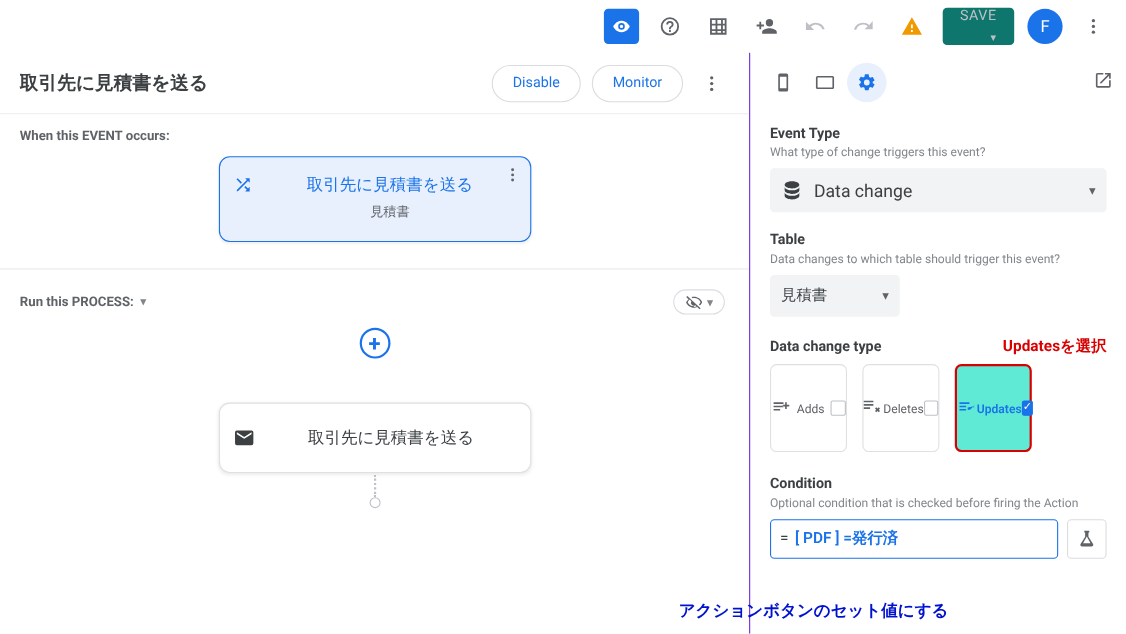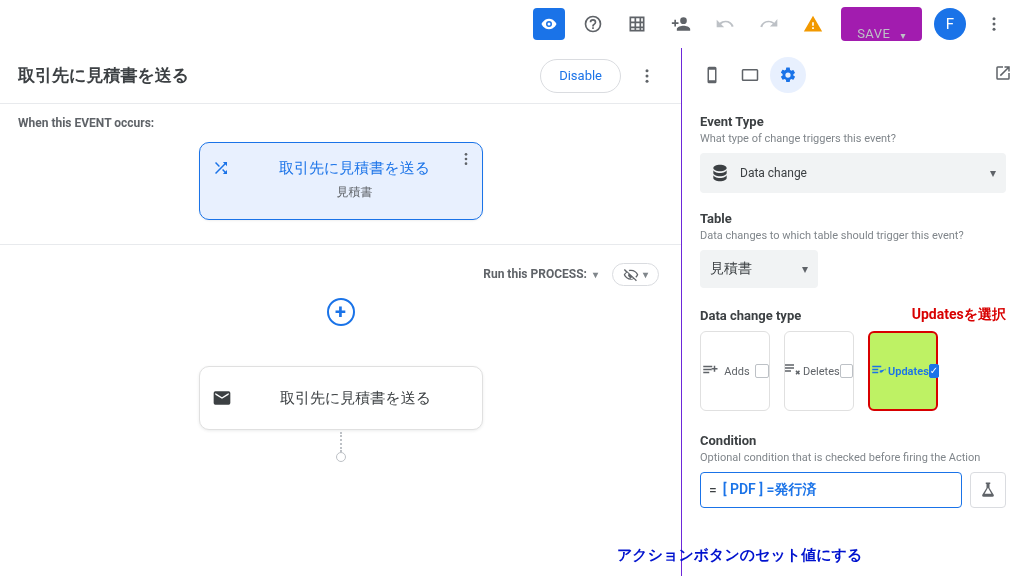--- a/index.html
+++ b/index.html
@@ -5,39 +5,39 @@
   * { box-sizing: border-box; margin: 0; padding: 0; font-family: "Segoe UI", Roboto, Arial, sans-serif; }
   body { background: #fff; width: 1024px; height: 576px; overflow: hidden; position: relative; }
   
   
   .top-toolbar { position: absolute; top: 0; left: 0; right: 0; height: 48px; display: flex; align-items: center; justify-content: flex-end; gap: 12px; padding: 0 14px; }
   .top-toolbar .tb-icon { width: 32px; height: 32px; display: flex; align-items: center; justify-content: center; border-radius: 4px; color: #5f6368; cursor: pointer; }
   .top-toolbar .tb-icon.blue-fill { background: #1a73e8; border-radius: 4px; }
   .top-toolbar .tb-icon.blue-fill svg { fill: #fff; }
   .top-toolbar .tb-icon.warn svg { fill: #f29900; }
   .top-toolbar .tb-icon.disabled svg { fill: #bdc1c6; }
-  .save-btn { height: 34px; padding: 0 16px; background: #a21caf; color: #bdc1c6; border: none; border-radius: 4px; font-size: 13px; letter-spacing: 0.5px; display: flex; align-items: flex-end; gap: 6px; cursor: default; }
+  .save-btn { height: 34px; padding: 0 16px; background: #0f766e; color: #bdc1c6; border: none; border-radius: 4px; font-size: 13px; letter-spacing: 0.5px; display: flex; align-items: flex-end; gap: 6px; cursor: default; flex-direction: column; }
   .save-btn .chev { font-size: 10px; color: #bdc1c6; margin-left: 4px; }
   .avatar { width: 32px; height: 32px; border-radius: 50%; background: #1a73e8; color: #fff; display: flex; align-items: center; justify-content: center; font-size: 15px; }
 
   
   .workspace { position: absolute; top: 48px; left: 0; right: 0; bottom: 0; display: flex; }
   .left-pane { flex: 1 1 auto; border-right: 1px solid #6d28d9; display: flex; flex-direction: column; overflow: hidden; }
   .right-pane { width: 342px; flex: 0 0 342px; display: flex; flex-direction: column; }
 
   
   .flow-header { height: 56px; display: flex; align-items: center; padding: 0 18px; border-bottom: 1px solid #e8eaed; gap: 10px; }
   .flow-title { font-size: 17px; font-weight: 700; color: #3c4043; flex: 1; }
   .pill-btn { height: 34px; padding: 0 18px; border: 1px solid #dadce0; border-radius: 20px; background: #fff; color: #1a73e8; font-size: 13px; cursor: pointer; }
   .header-more { width: 32px; height: 32px; display: flex; align-items: center; justify-content: center; color: #5f6368; cursor: pointer; }
 
   
   .canvas { flex: 1; overflow: auto; background: #fff; }
   .section-label { font-size: 12px; font-weight: 700; color: #5f6368; padding: 12px 18px; display: flex; align-items: center; gap: 6px; }
-  .section-label.process { justify-content: flex-end; gap: 14px; }
+  .section-label.process { justify-content: space-between; gap: 14px; }
   .process-right-icons { display: flex; gap: 12px; align-items: center; margin-right: 4px; }
   .process-right-icons .pill-icon { border: 1px solid #dadce0; border-radius: 18px; padding: 3px 10px 2px; display: flex; align-items: center; gap: 2px; }
   
   .node-wrap { display: flex; justify-content: center; padding: 0 18px 18px; }
   .event-node { width: 284px; border: 1.5px solid #1a73e8; border-radius: 10px; background: #e8f0fe; padding: 14px 12px 18px; position: relative; box-shadow: 0 1px 2px rgba(60,64,67,0.08); }
   .event-node .node-more { position: absolute; top: 8px; right: 8px; color: #5f6368; cursor: pointer; }
   .event-node .node-row { display: flex; align-items: flex-start; gap: 10px; }
   .event-node .node-row svg { margin-top: 2px; flex: 0 0 auto; }
   .event-node .node-title { font-size: 15px; color: #1a73e8; text-align: center; line-height: 1.5; flex: 1; }
   .event-node .node-sub { font-size: 12px; color: #5f6368; text-align: center; margin-top: 4px; }
@@ -54,30 +54,30 @@
   .right-header { height: 54px; display: flex; align-items: center; justify-content: space-between; padding: 0 12px; }
   .device-toggles { display: flex; gap: 2px; }
   .device-toggles .dev-btn { width: 36px; height: 36px; display: flex; align-items: center; justify-content: center; border-radius: 50%; cursor: pointer; color: #5f6368; }
   .device-toggles .dev-btn.active { background: #e8f0fe; color: #1a73e8; }
   .popout { color: #5f6368; cursor: pointer; }
   
   .config-scroll { flex: 1; overflow: auto; padding: 2px 18px 6px; }
   .field-lbl { font-size: 13px; font-weight: 700; color: #3c4043; margin-top: 10px; }
   .field-help { font-size: 11px; color: #80868b; margin-top: 3px; margin-bottom: 8px; }
   .select-box { width: 100%; height: 40px; background: #f1f3f4; border: none; border-radius: 4px; display: flex; align-items: center; padding: 0 10px; gap: 10px; cursor: pointer; }
-  .select-box .sb-text { flex: 1; font-size: 12px; color: #3c4043; }
+  .select-box .sb-text { flex: 1; font-size: 16px; color: #3c4043; }
   .select-box .chev { color: #5f6368; font-size: 12px; }
   .select-sm { width: 118px; height: 38px; background: #f1f3f4; border: none; border-radius: 4px; display: flex; align-items: center; padding: 0 10px; gap: 10px; cursor: pointer; }
   .select-sm .sb-text { flex: 1; font-size: 14px; color: #3c4043; }
   
   .dct-wrap { position: relative; }
   .dct-annot { position: absolute; top: -2px; right: 0; font-size: 14px; font-weight: 700; color: #d80000; }
   .dct-row { display: flex; gap: 14px; margin-top: 8px; }
   .dct-card { width: 70px; height: 80px; border: 1px solid #e0e0e0; border-radius: 6px; display: flex; align-items: center; justify-content: space-between; padding: 8px 0 8px; cursor: pointer; }
-  .dct-card.selected { border: 2px solid #d80000; background: #bef264; }
+  .dct-card.selected { border: 2px solid #d80000; background: #5eead4; }
   .dct-card .dct-icon { color: #5f6368; height: 18px; display:flex; align-items:center; }
   .dct-card.selected .dct-icon { color: #1a73e8; }
   .dct-card .dct-label { font-size: 11px; color: #5f6368; }
   .dct-card.selected .dct-label { color: #1a73e8; font-weight: 600; }
   .dct-card .dct-chk { width: 14px; height: 14px; border: 1.5px solid #bdc1c6; border-radius: 2px; }
   .dct-card.selected .dct-chk { background: #1a73e8; border-color: #1a73e8; display:flex; align-items:center; justify-content:center; }
   .dct-card.selected .dct-chk::after { content:"✓"; color:#fff; font-size:10px; line-height:1; }
 
   .cond-row { display: flex; gap: 8px; align-items: center; margin-top: 4px; }
   .cond-input { flex: 1; height: 36px; border: 1.5px solid #1a73e8; border-radius: 4px; display: flex; align-items: center; padding: 0 8px; gap: 6px; color: #1a73e8; font-weight: 600; font-size: 14px; }
@@ -142,20 +142,21 @@
       </svg>
     </div>
 </div>
 
 <div class="workspace">
 
   <div class="left-pane">
     <div class="flow-header">
       <div class="flow-title">取引先に見積書を送る</div>
       <button class="pill-btn">Disable</button>
+      <button class="pill-btn">Monitor</button>
       <div class="header-more">
           <svg width="18" height="18" viewBox="0 0 24 24">
             <circle cx="12" cy="5" r="2"></circle>
             <circle cx="12" cy="12" r="2"></circle>
             <circle cx="12" cy="19" r="2"></circle>
           </svg>
         </div>
     </div>
 
     <div class="canvas">

